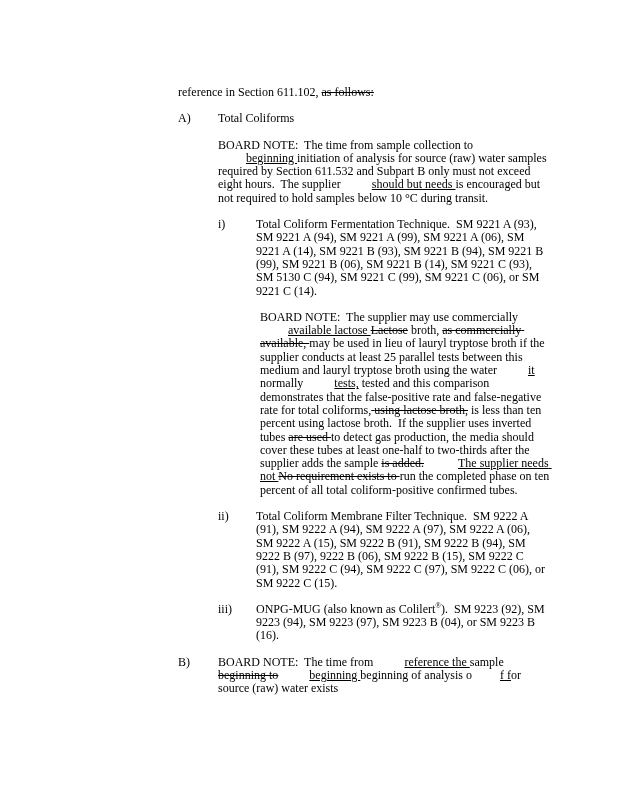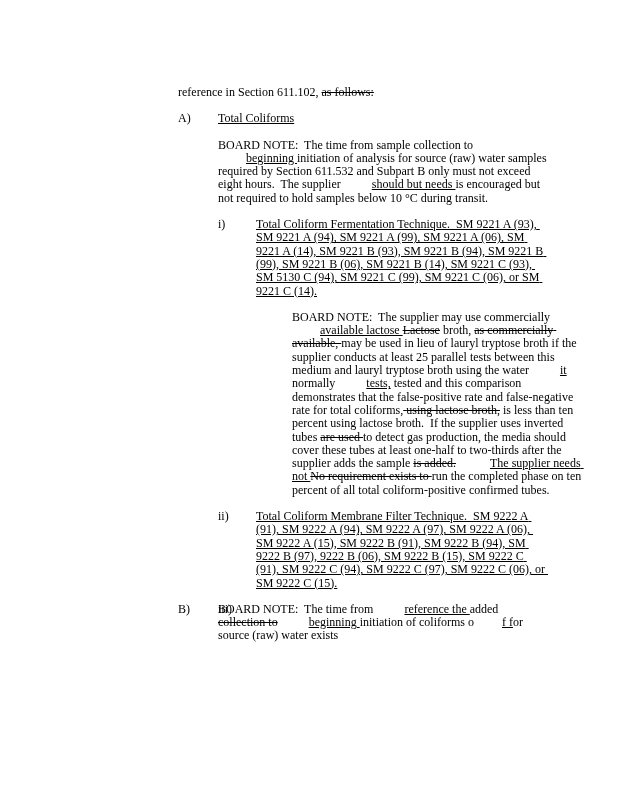--- a/index.html
+++ b/index.html
@@ -33,34 +33,33 @@
     padding-left: 40px;
     margin: 0 0 13px 0;
   }
   .labeled .label {
     position: absolute;
     left: 0;
     top: 0;
   }
   .labeled .para {
     margin: 0;
-    text-decoration: underline;
   }
   .rom {
     margin-left: 40px;
     padding-left: 38px;
     width: 330px;
     box-sizing: border-box;
   }
   .note1 {
     margin-left: 40px;
     width: 330px;
   }
   .note2 {
-    margin-left: 114px;
+    margin-left: 82px;
     width: 292px;
   }
   
   .r-n {}
   .r-u { text-decoration: underline; padding-left: 28px; }
   .r-d { text-decoration: line-through; }
   .r-sup {
     vertical-align: super;
     font-size: 7.5px;
     line-height: 0;
@@ -88,22 +87,23 @@
 
     <p class="para note2"><span class="r-n">BOARD NOTE:  The supplier may use commercially </span><span class="r-u">available lactose </span><span class="r-d">Lactose</span><span class="r-n"> broth, </span><span class="r-d">as commercially available, </span><span class="r-n">may be used in lieu of lauryl tryptose broth if the supplier conducts at least 25 parallel tests between this medium and lauryl tryptose broth using the water </span><span class="r-u">it</span><span class="r-n"> normally </span><span class="r-u">tests,</span><span class="r-n"> tested and this comparison demonstrates that the false-positive rate and false-negative rate for total coliforms,</span><span class="r-d"> </span><span class="r-d">using lactose broth,</span><span class="r-n"> is less than ten percent using lactose broth.  If the supplier uses inverted tubes </span><span class="r-d">are used </span><span class="r-n">to detect gas production, the media should cover these tubes at least one-half to two-thirds after the supplier adds the sample </span><span class="r-d">is added.</span><span class="r-n">  </span><span class="r-u">The supplier needs not </span><span class="r-d">No requirement exists to </span><span class="r-n">run the completed phase on ten percent of all total coliform-positive confirmed tubes.</span></p>
 
     <div class="labeled rom">
       <span class="label">ii)</span>
       <p class="para"><span class="r-n">Total Coliform Membrane Filter Technique.  SM 9222 A (91), SM 9222 A (94), SM 9222 A (97), SM 9222 A (06), SM 9222 A (15), SM 9222 B (91), SM 9222 B (94), SM 9222 B (97), 9222 B (06), SM 9222 B (15), SM 9222 C (91), SM 9222 C (94), SM 9222 C (97), SM 9222 C (06), or SM 9222 C (15).</span></p>
     </div>
 
     <div class="labeled rom">
       <span class="label">iii)</span>
+      <p class="para"><span class="r-n">ONPG-MUG (also known as Colilert</span><span class="r-sup">®</span><span class="r-n">).  SM 9223 (92), SM 9223 (94), SM 9223 (97), SM 9223 B (04), or SM 9223 B (16).</span></p>
     </div>
 
     <div class="labeled">
       <span class="label">B)</span>
     </div>
 
-    <p class="para note1"><span class="r-n">BOARD NOTE:  The time from </span><span class="r-u">reference the </span><span class="r-n">added </span><span class="r-d">collection to</span><span class="r-n"> </span><span class="r-u">beginning </span><span class="r-n">initiation of coliforms o</span><span class="r-u">f f</span><span class="r-n">or source (raw) water exists</span></p>
+    <p class="para note1"><span class="r-n">BOARD NOTE:  The time from </span><span class="r-u">reference the </span><span class="r-n">sample </span><span class="r-d">beginning to</span><span class="r-n"> </span><span class="r-u">beginning </span><span class="r-n">beginning of analysis o</span><span class="r-u">f f</span><span class="r-n">or source (raw) water exists</span></p>
 
   </div>
 </div>
 
 </body></html>

